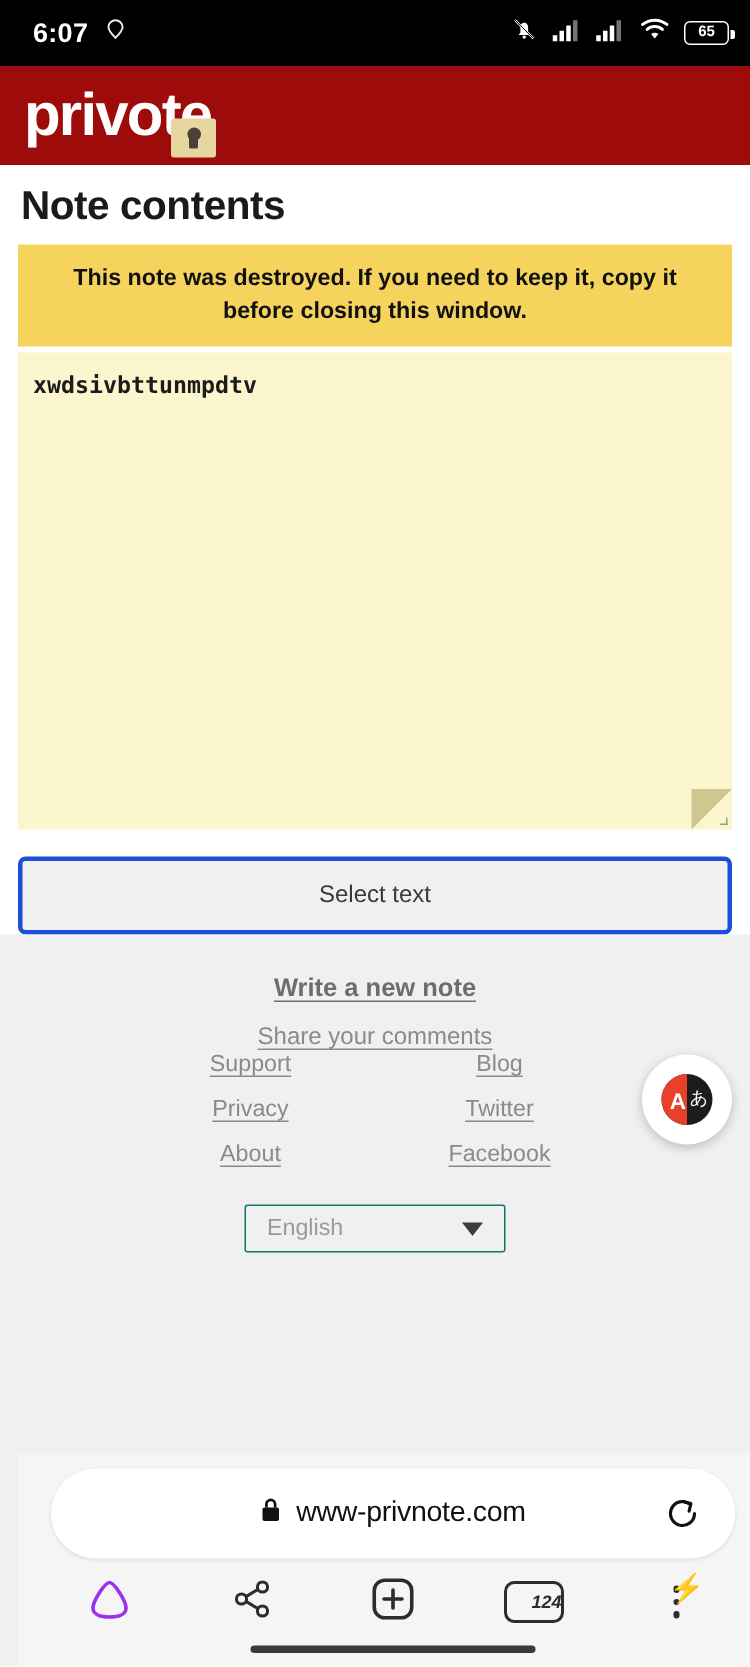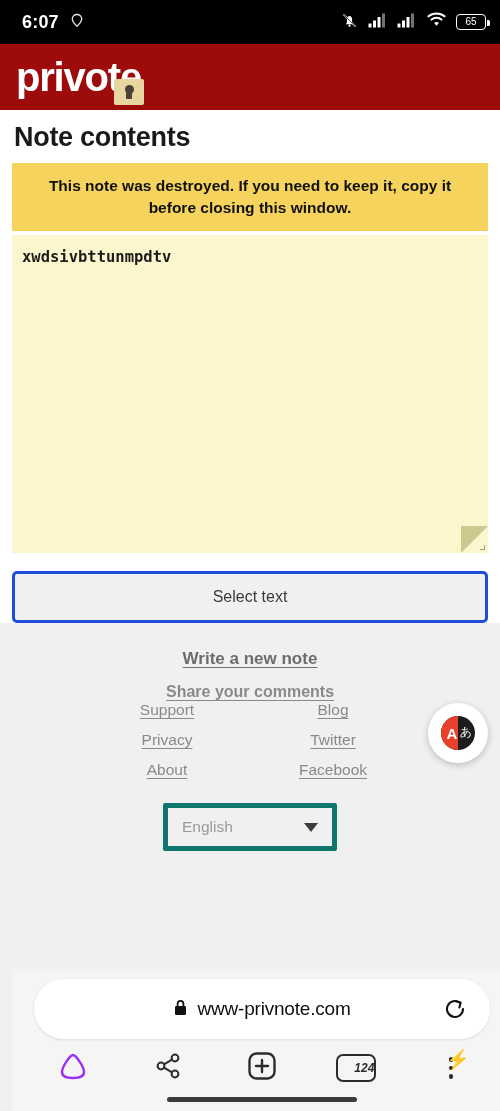--- a/index.html
+++ b/index.html
@@ -63,21 +63,21 @@
     position: absolute;
     right: -4.5px;
     top: 4.5px;
     width: 2.5px;
     height: 6px;
     background: #ffffff;
     border-radius: 0 1.5px 1.5px 0;
   }
   .battery-text {
     font-size: 10px;
-    font-weight: 400;
+    font-weight: 700;
     color: #ffffff;
     line-height: 1;
   }
 
   
   .brand-header {
     height: 66px;
     background: #9e0b0b;
     display: flex;
     align-items: center;
@@ -210,21 +210,21 @@
     font-weight: 700;
     color: #6d6d6d;
     text-decoration: underline;
     text-underline-offset: 3px;
     cursor: pointer;
     display: block;
   }
   .footer-secondary {
     text-align: center;
     font-size: 16px;
-    font-weight: 700;
+    font-weight: 400;
     color: #8a8a8a;
     text-decoration: underline;
     text-underline-offset: 3px;
     cursor: pointer;
     display: block;
     margin-top: 14px;
   }
   .footer-columns {
     display: flex;
     justify-content: center;
@@ -244,23 +244,23 @@
     text-underline-offset: 3px;
     cursor: pointer;
   }
   .lang-wrap {
     display: flex;
     justify-content: center;
     margin-top: 24px;
   }
   .lang-select {
     width: 174px;
-    height: 48px;
+    height: 32px;
     background: #f0f0f0;
-    border: 5px solid #0f766e;
+    border: 1px solid #0f766e;
     border-radius: 2px;
     display: flex;
     align-items: center;
     justify-content: space-between;
     padding: 0 14px;
     cursor: pointer;
   }
   .lang-value {
     font-size: 15.5px;
     color: #9a9a9a;

